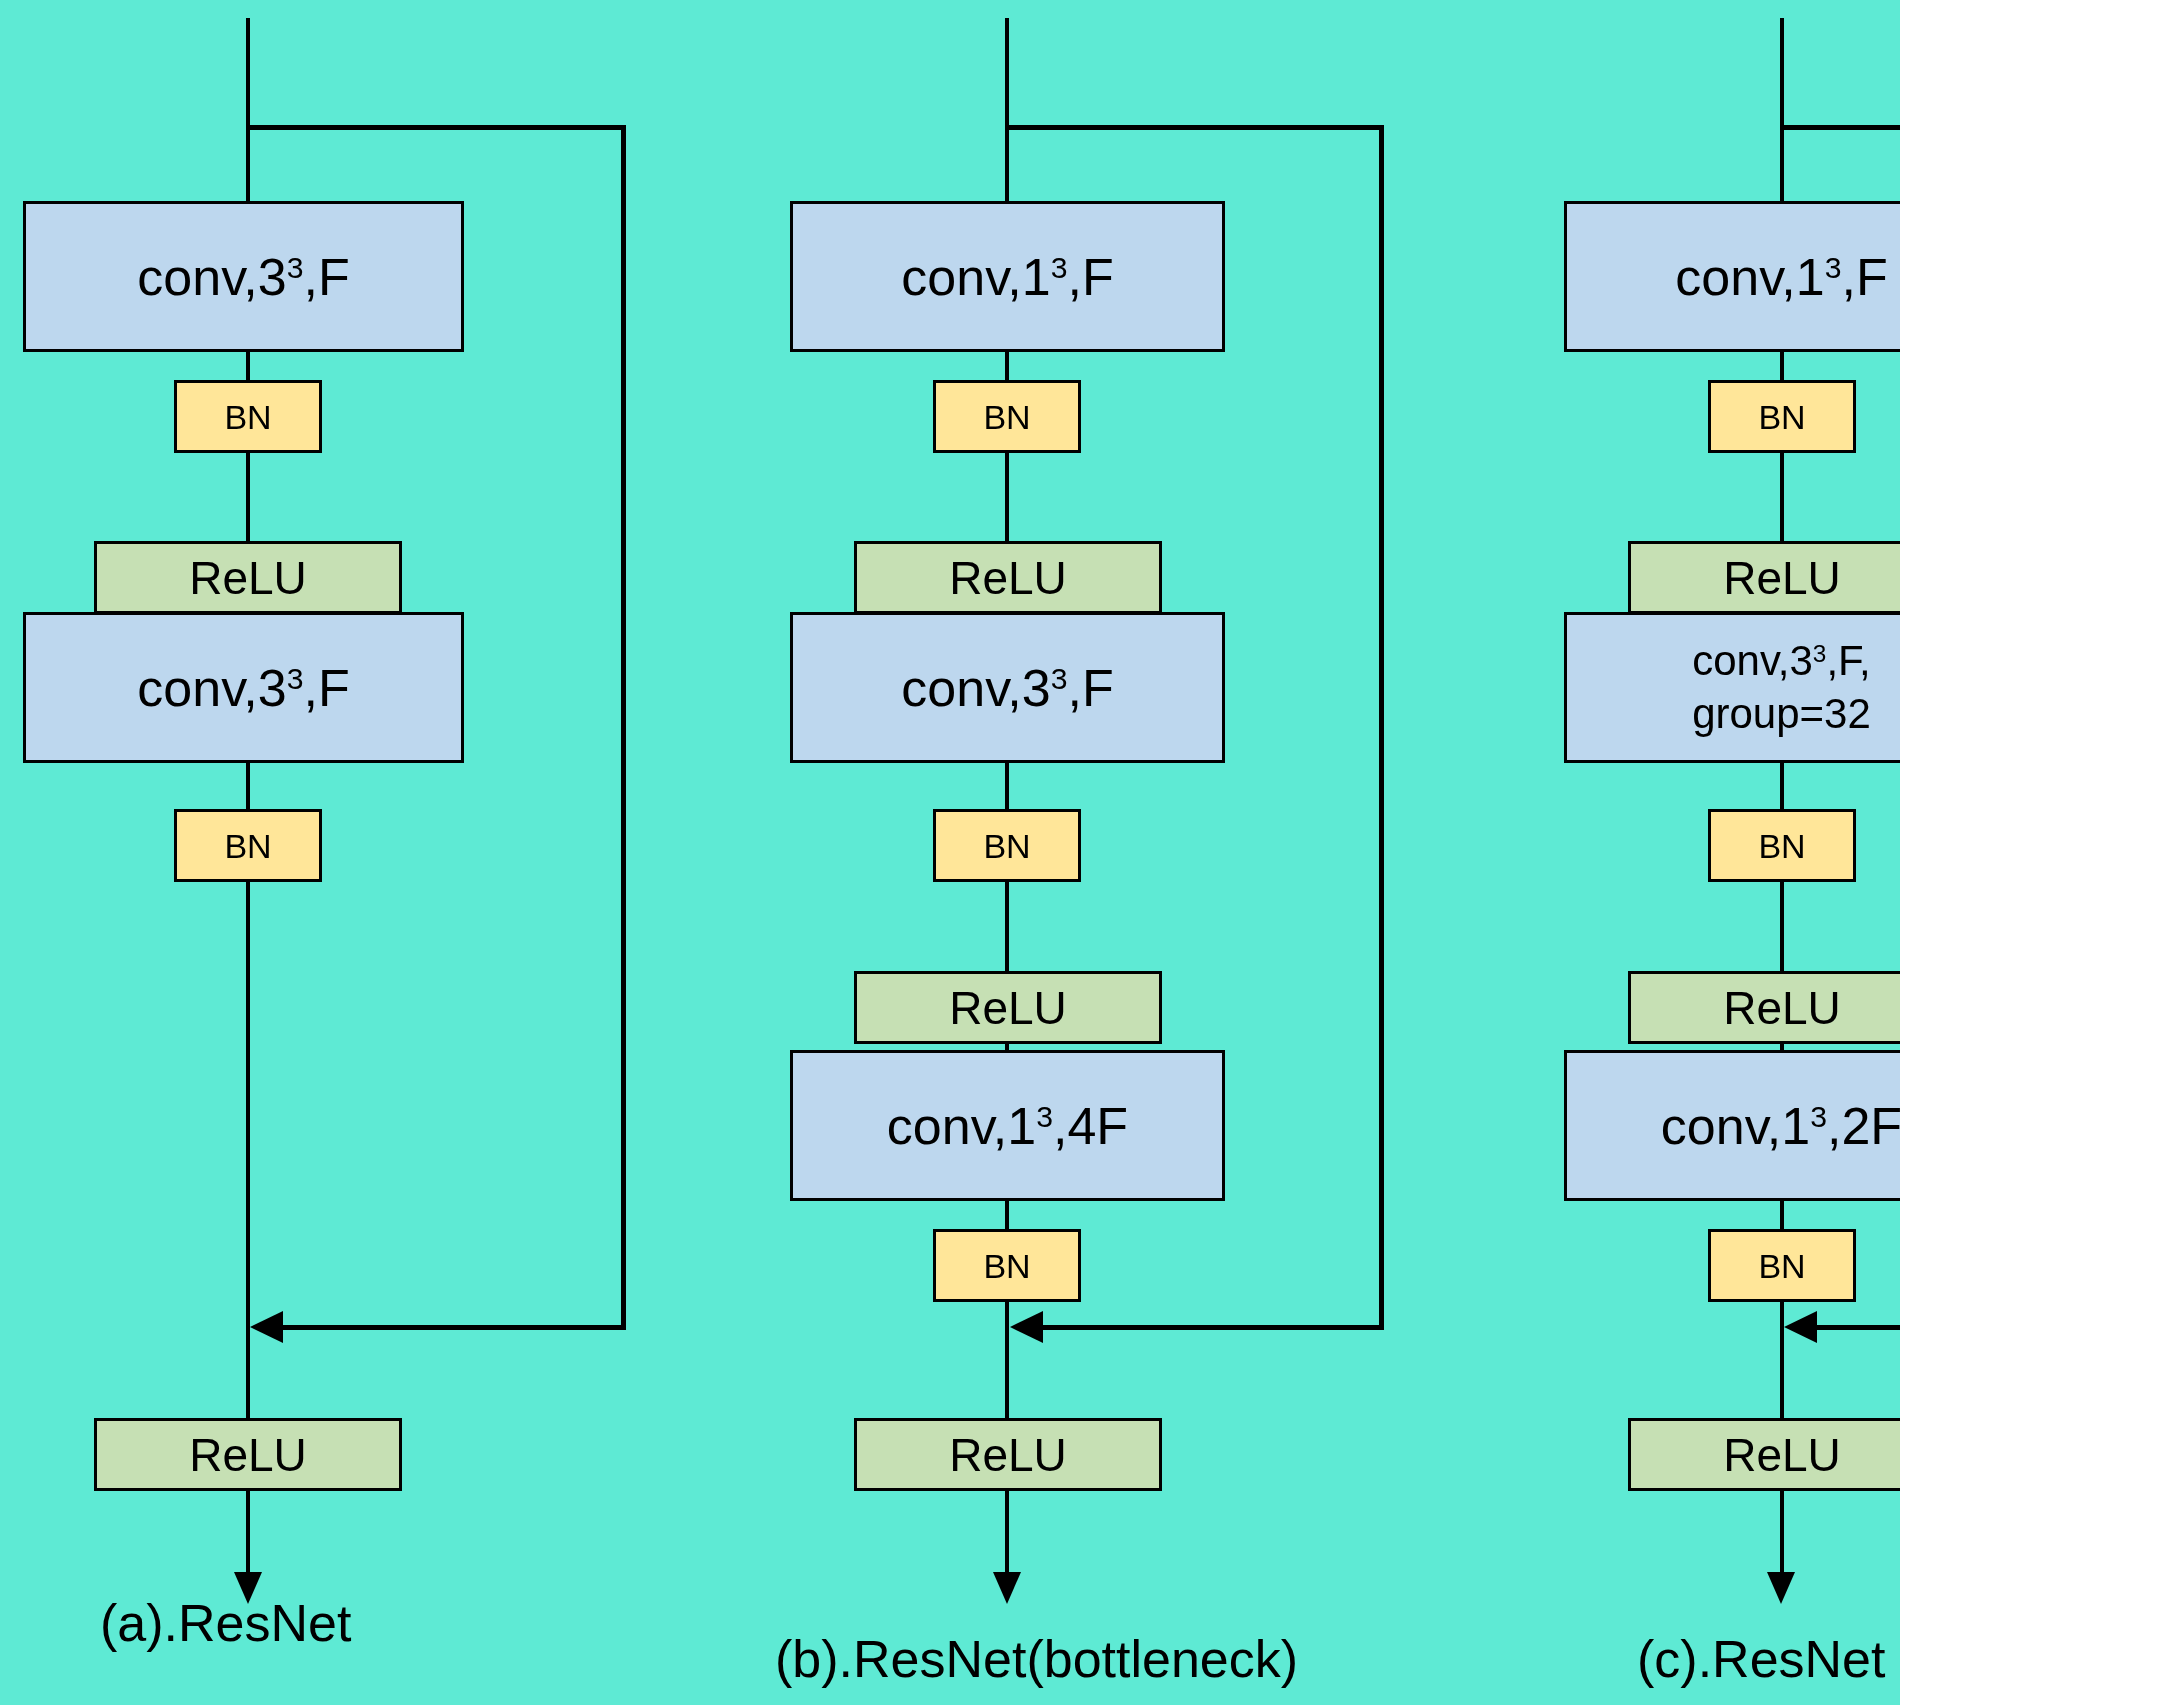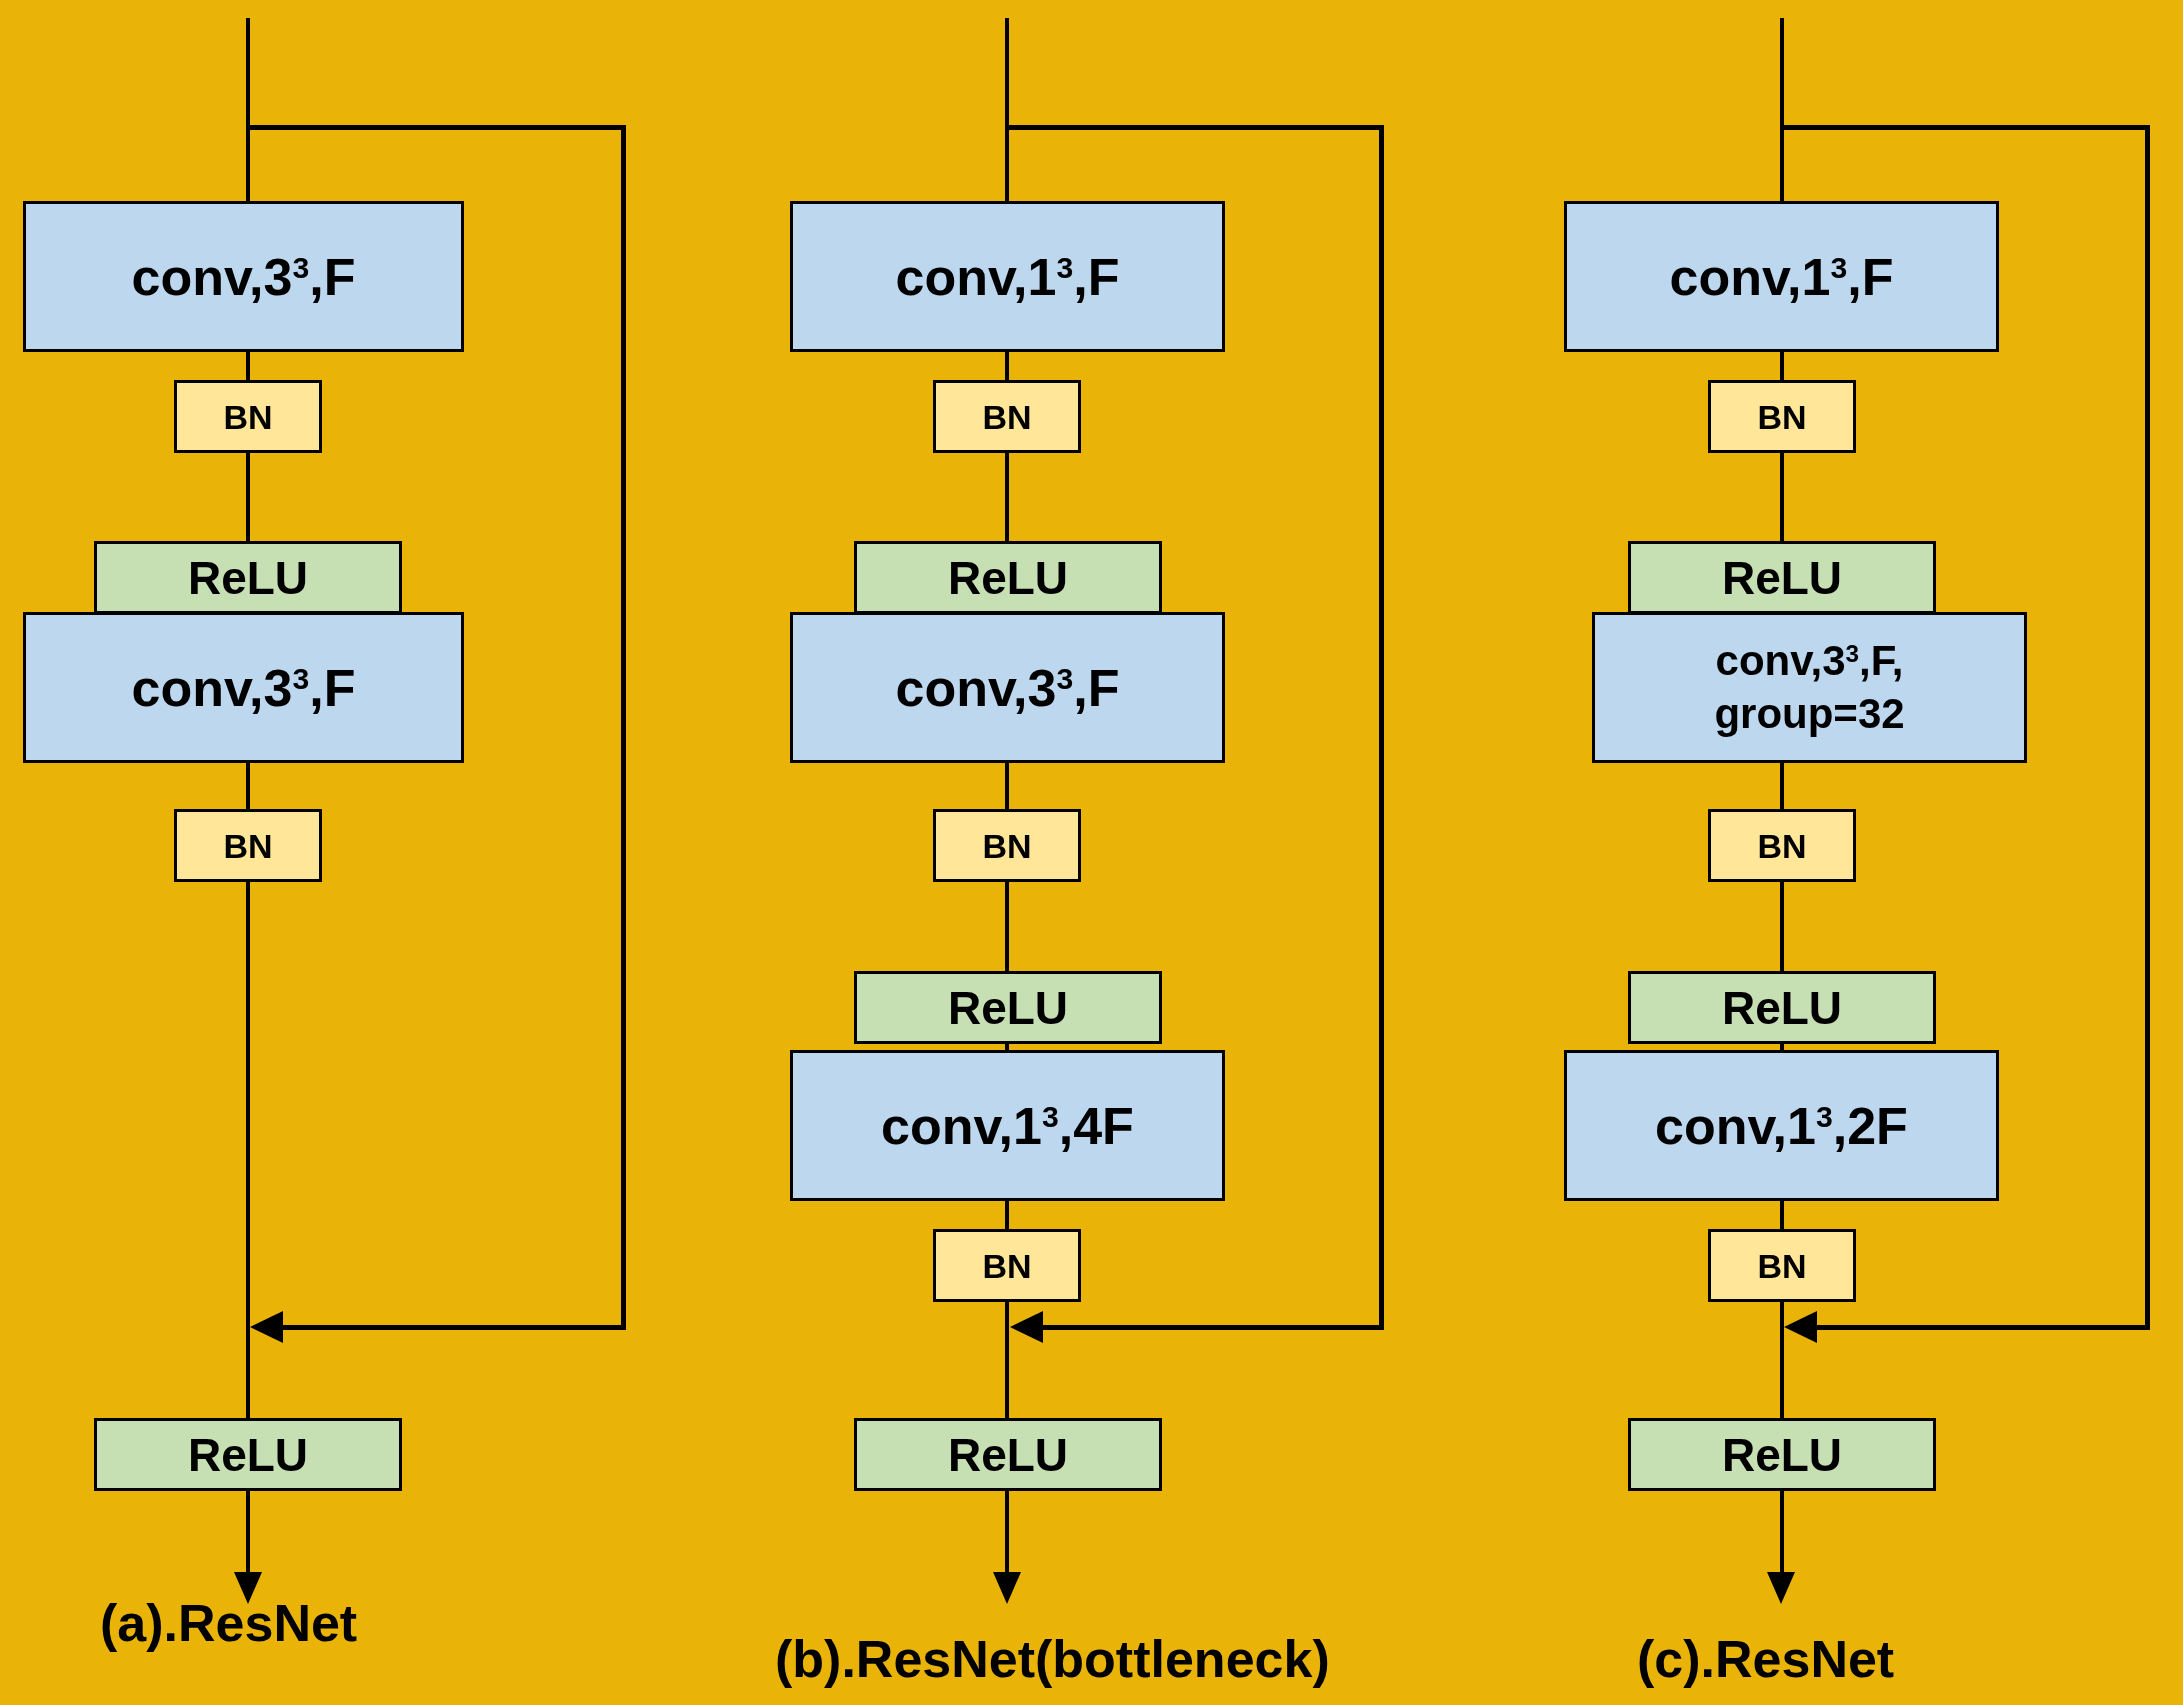--- a/index.html
+++ b/index.html
@@ -1,38 +1,37 @@
 <!DOCTYPE html>
 <html style="font-size:11.6px"><head>
 <meta charset="utf-8">
 <style>
   html,body{margin:0;padding:0;background:#ffffff;}
   #canvas{
     position:relative;
-    width:2183px;height:1706px;
-    background:#eab308;
+    width:1900px;height:1706px;
+    background:#5eead4;
     font-family:"Liberation Sans", sans-serif;
     color:#000;
     overflow:hidden;
-    font-weight:bold;
   }
   .line{position:absolute;background:#000000;}
   .box{
     position:absolute;
     border:3.6px solid #000000;
     box-sizing:border-box;
     display:flex;align-items:center;justify-content:center;
     text-align:center;
     line-height:1;
   }
   .conv{background:#BDD7EE;font-size:52px;}
   .bn{background:#FFE699;font-size:34px;}
   .relu{background:#C6E0B4;font-size:46px;margin-top:46px;}
   .conv .sup{font-size:0.58em;vertical-align:0.55em;line-height:0;}
-  .conv2c{flex-direction:column;font-size:42px;line-height:1.25;margin-left:28px;}
+  .conv2c{flex-direction:column;font-size:42px;line-height:1.25;}
   .arrow-left{
     position:absolute;width:0;height:0;
     border-top:16px solid transparent;
     border-bottom:16px solid transparent;
     border-right:33px solid #000000;
   }
   .arrow-down{
     position:absolute;width:0;height:0;
     border-left:14.5px solid transparent;
     border-right:14.5px solid transparent;

